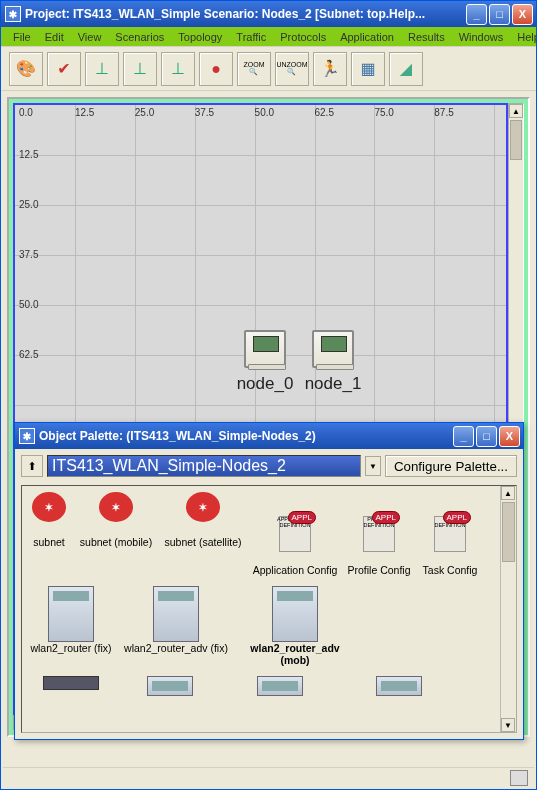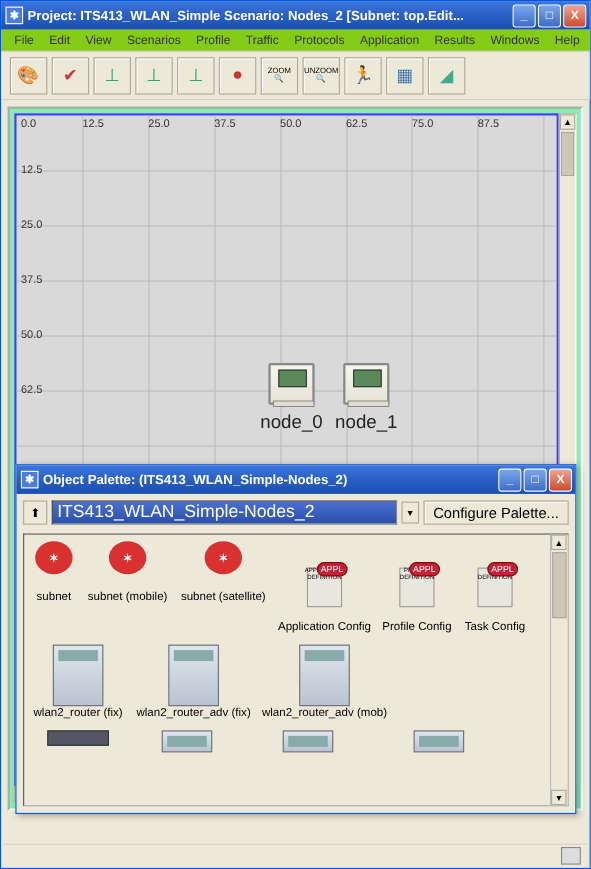--- a/index.html
+++ b/index.html
@@ -61,34 +61,34 @@
   .statusbar { position:absolute; bottom:2px; left:2px; right:2px; height:20px; background:#ece9d8; border-top:1px solid #d4d0c8; display:flex; justify-content:flex-end; align-items:center; padding-right:6px;}
   .status-icon { width:18px; height:16px; border:1px solid #888; background:#ddd;}
 </style>
 </head>
 <body>
 
 <div class="main-window">
 
   <div class="titlebar">
     <div class="titlebar-icon">✱</div>
-    <div class="titlebar-text">Project: ITS413_WLAN_Simple Scenario: Nodes_2  [Subnet: top.Edit...</div>
+    <div class="titlebar-text">Project: ITS413_WLAN_Simple Scenario: Nodes_2  [Subnet: top.Help...</div>
     <div class="titlebar-btns">
       <div class="tb-btn">_</div>
       <div class="tb-btn">□</div>
       <div class="tb-btn tb-close">X</div>
     </div>
   </div>
 
   <div class="menubar">
     <div class="menu-item">File</div>
     <div class="menu-item">Edit</div>
     <div class="menu-item">View</div>
     <div class="menu-item">Scenarios</div>
-    <div class="menu-item">Profile</div>
+    <div class="menu-item">Topology</div>
     <div class="menu-item">Traffic</div>
     <div class="menu-item">Protocols</div>
     <div class="menu-item">Application</div>
     <div class="menu-item">Results</div>
     <div class="menu-item">Windows</div>
     <div class="menu-item">Help</div>
   </div>
 
   <div class="toolbar">
     <div class="tool-btn">🎨</div>
@@ -235,21 +235,21 @@
 
       <div class="palette-row">
         <div class="p-item" style="width:86px;justify-content:space-between;">
           <div class="router-ic"></div>
           <div>wlan2_router (fix)</div>
         </div>
         <div class="p-item" style="width:108px;">
           <div class="router-ic"></div>
           <div>wlan2_router_adv (fix)</div>
         </div>
-        <div class="p-item" style="width:114px;">
+        <div class="p-item" style="width:114px;font-weight:bold;">
           <div class="router-ic"></div>
           <div>wlan2_router_adv (mob)</div>
         </div>
       </div>
 
       <div class="palette-row">
         <div class="p-item" style="width:86px;">
             <div class="server-ic"></div>
           </div>
         <div class="p-item" style="width:96px;">

